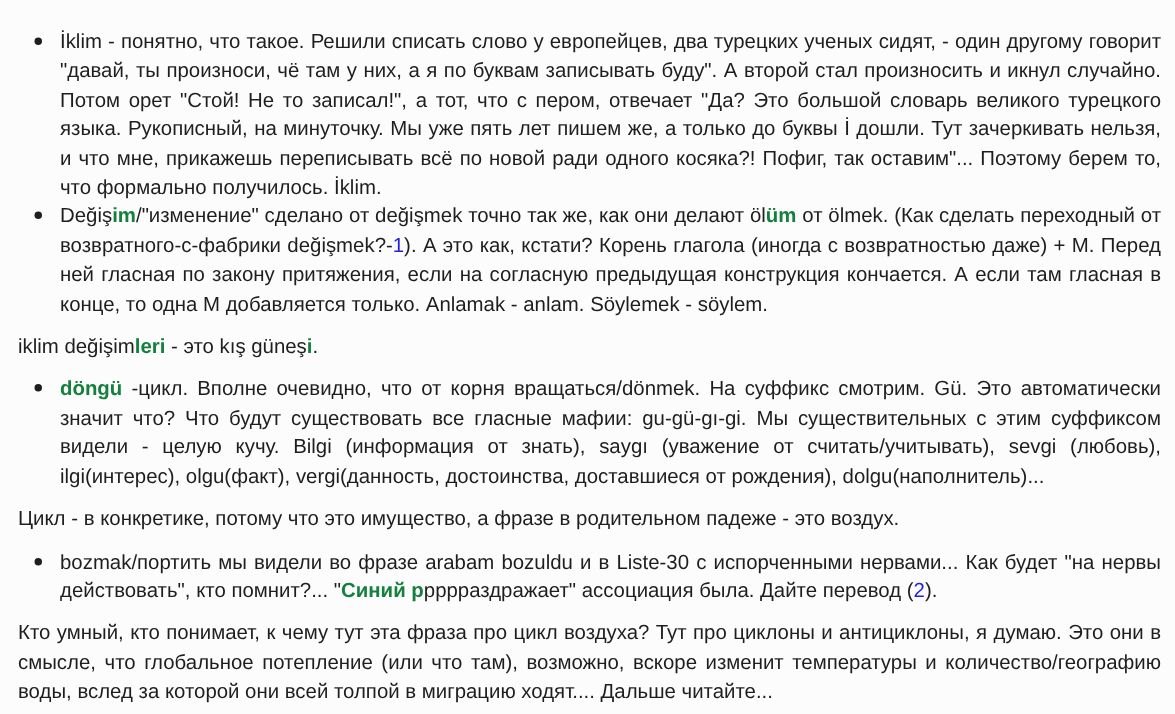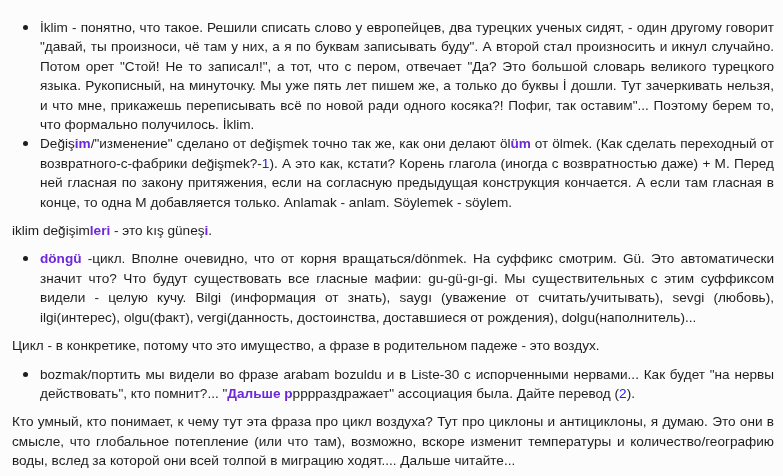--- a/index.html
+++ b/index.html
@@ -14,21 +14,21 @@
     .page { position: relative; width: 783px; height: 476px; }
     .doc { position: absolute; left: 12px; top: 18px; width: 762px; }
     ul { margin: 0; padding: 0 0 0 28px; list-style: none; }
     li { position: relative; text-align: justify; }
     li .bullet {
       position: absolute; left: -17px; top: 7px;
       width: 5px; height: 5px; border-radius: 50%; background: #1e1e1e;
     }
     p { margin: 0; }
     .gap-m { height: 9px; }
-    b { font-weight: bold; color: #6d28d9; }
+    b { font-weight: bold; color: #15803d; }
     a.ref { color: #2222dd; text-decoration: none; }
     .jl { text-align: justify; }
   </style>
 </head>
 <body>
 
 <div class="page">
   <div class="doc">
 
     <ul>
@@ -57,21 +57,21 @@
 
     <div class="gap-m"></div>
 
     <p class="jl">Цикл - в конкретике, потому что это имущество, а фразе в родительном падеже - это воздух.</p>
 
     <div class="gap-m"></div>
 
     <ul>
       <li>
         <span class="bullet"></span>
-        <span> bozmak/портить мы видели во фразе arabam bozuldu и в Liste-30 с испорченными нервами... Как будет "на нервы действовать", кто помнит?... "</span><b>Дальше р</b><span>рррраздражает" ассоциация была. Дайте перевод (</span><a class="ref" href="#">2</a><span>).</span>
+        <span> bozmak/портить мы видели во фразе arabam bozuldu и в Liste-30 с испорченными нервами... Как будет "на нервы действовать", кто помнит?... "</span><b>Синий р</b><span>рррраздражает" ассоциация была. Дайте перевод (</span><a class="ref" href="#">2</a><span>).</span>
       </li>
     </ul>
 
     <div class="gap-m"></div>
 
     <p class="jl">Кто умный, кто понимает, к чему тут эта фраза про цикл воздуха? Тут про циклоны и антициклоны, я думаю. Это они в смысле, что глобальное потепление (или что там), возможно, вскоре изменит температуры и количество/географию воды, вслед за которой они всей толпой в миграцию ходят.... Дальше читайте...</p>
 
   </div>
 </div>
 

